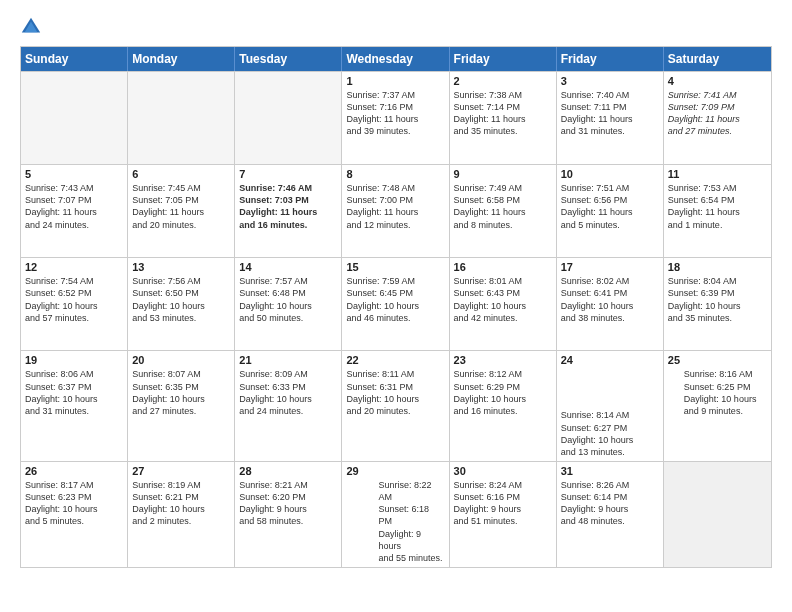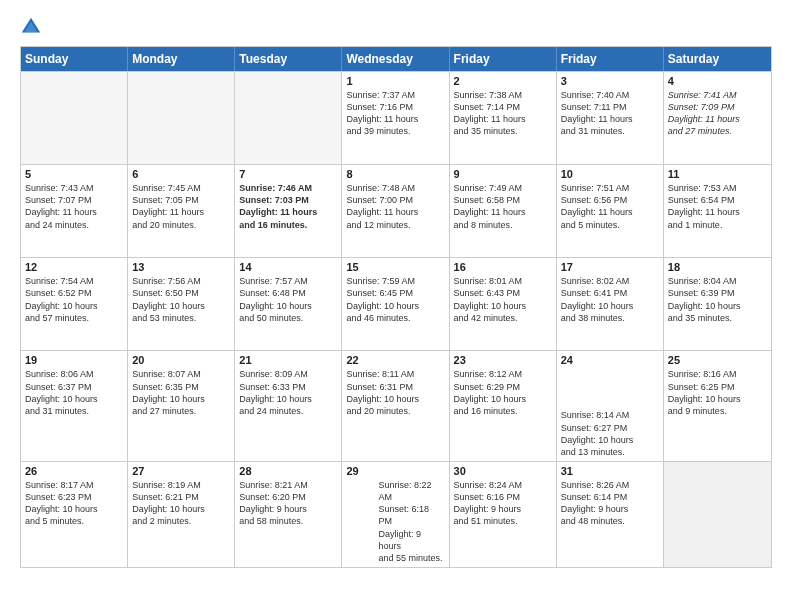--- a/index.html
+++ b/index.html
@@ -313,21 +313,21 @@
           </div>
           <div class="cal-cell">
             <div class="day-number">24</div>
             <div class="cell-text" style="white-space: pre-line; margin-top: 43px;">Sunrise: 8:14 AM
 Sunset: 6:27 PM
 Daylight: 10 hours
 and 13 minutes.</div>
           </div>
           <div class="cal-cell">
             <div class="day-number">25</div>
-            <div class="cell-text" style="white-space: pre-line;">Sunrise: 8:16 AM
+            <div class="cell-text" style="white-space: pre-line; margin-left: 16px;">Sunrise: 8:16 AM
 Sunset: 6:25 PM
 Daylight: 10 hours
 and 9 minutes.</div>
           </div>
         </div>
         <div class="cal-row">
           <div class="cal-cell">
             <div class="day-number">26</div>
             <div class="cell-text" style="white-space: pre-line;">Sunrise: 8:17 AM
 Sunset: 6:23 PM

